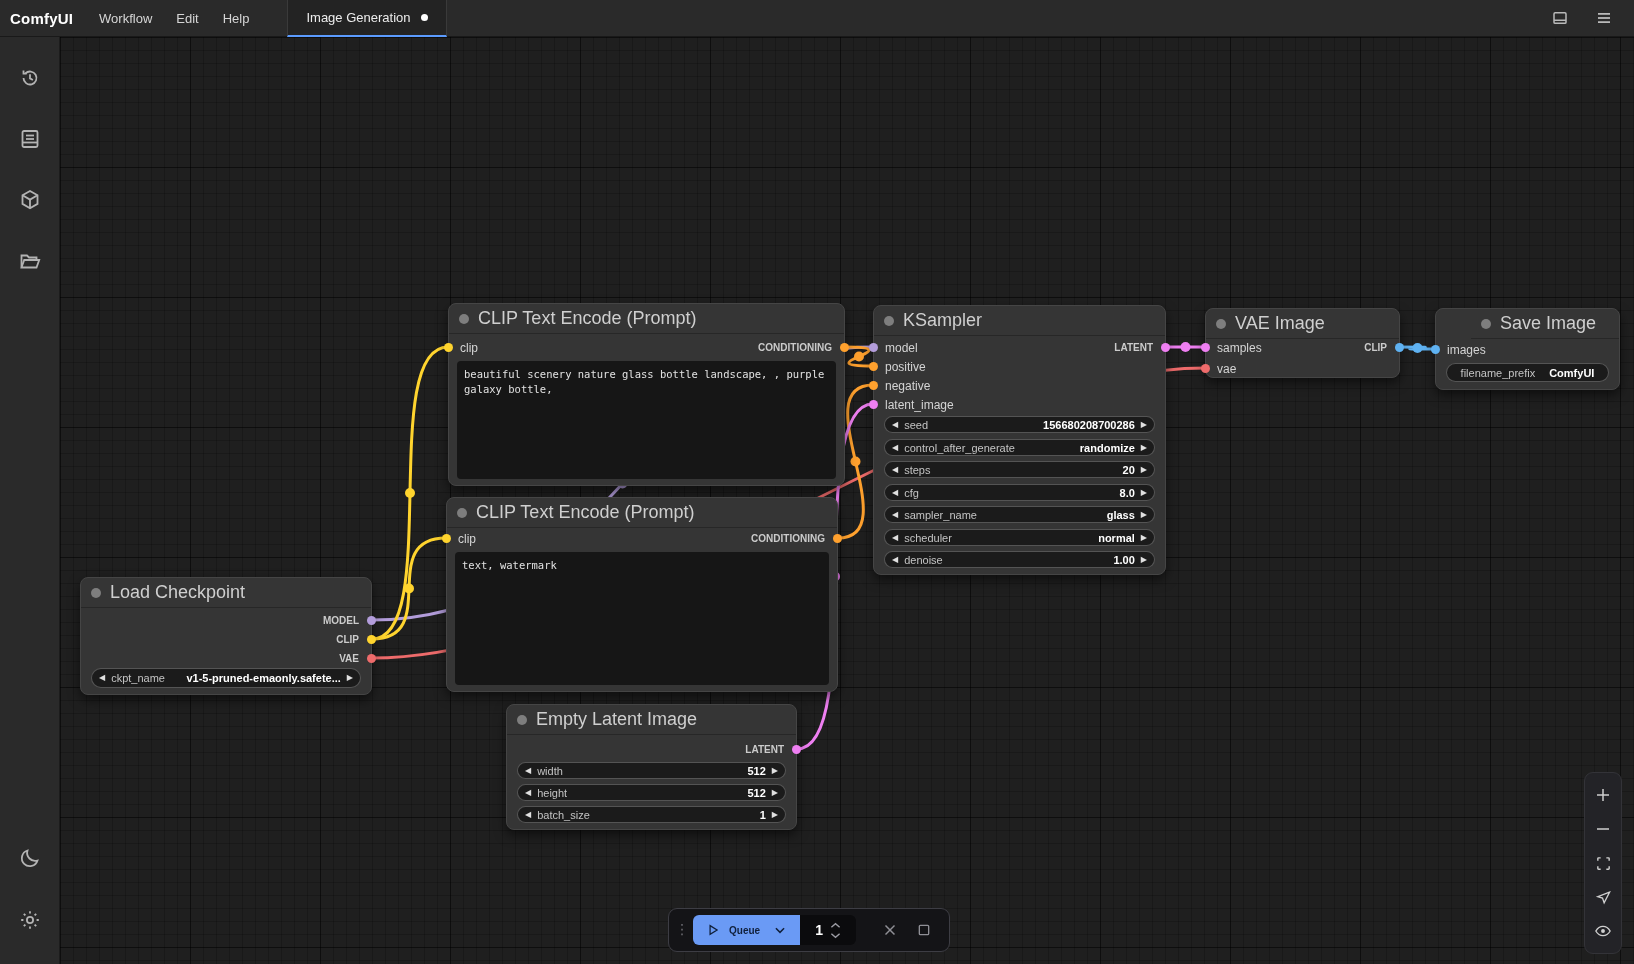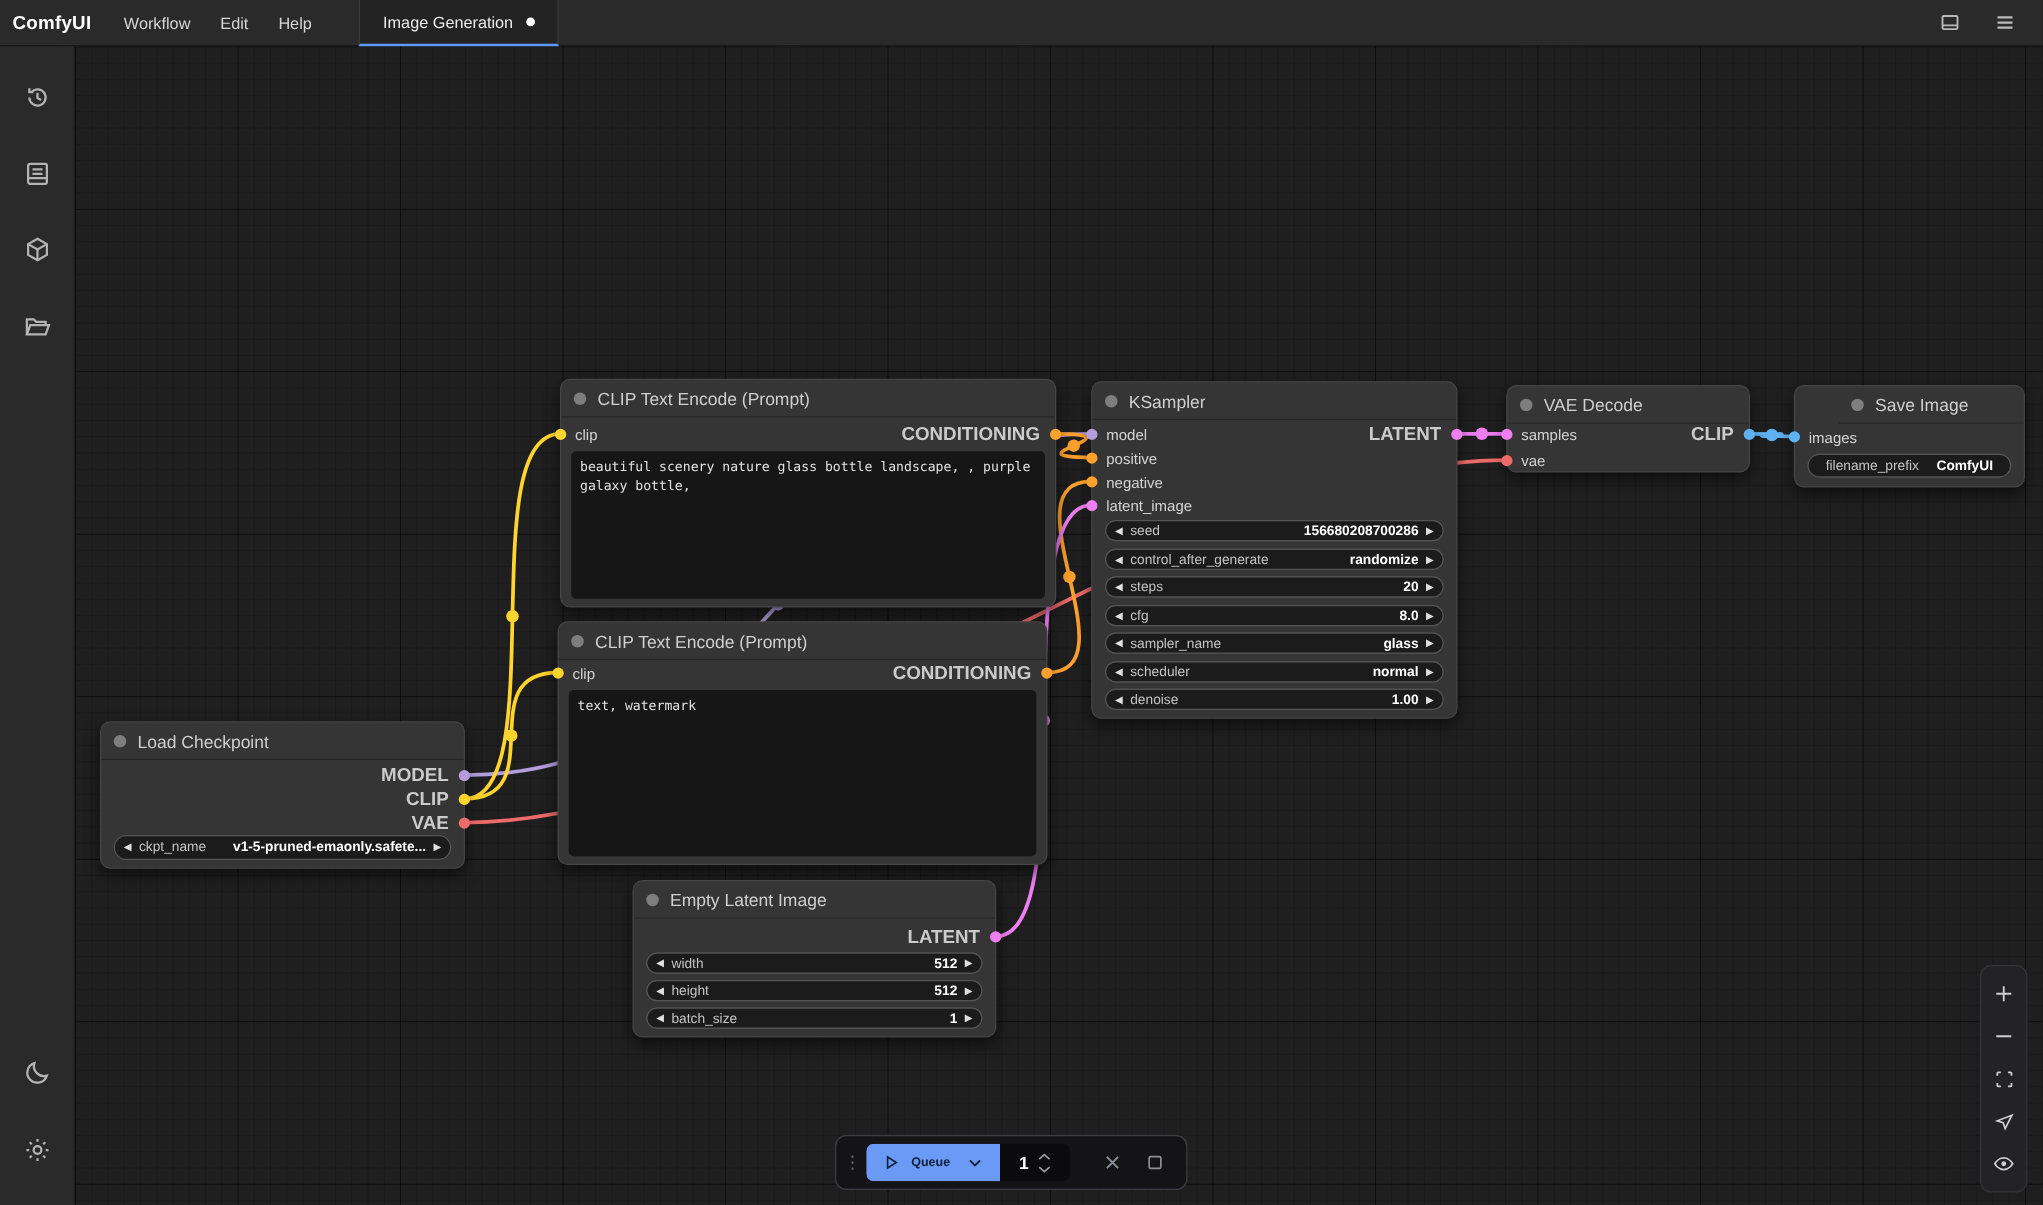--- a/index.html
+++ b/index.html
@@ -36,27 +36,27 @@
               linear-gradient(90deg, rgba(0,0,0,.18) 1px, transparent 1px);
             background-size:130px 130px, 130px 130px, 13px 13px, 13px 13px; }
   .link-layer { position:absolute; left:0; top:0; width:1574px; height:927px; }
 
   
   .node { position:absolute; background:#353535; border:1px solid #454545; border-radius:8px;
           box-shadow:0 5px 12px rgba(0,0,0,.55); }
   .node-header { height:30px; display:flex; align-items:center; padding-left:10px; gap:9px;
                  border-bottom:1px solid rgba(0,0,0,.25); }
   .collapse-dot { width:10px; height:10px; border-radius:50%; background:#7e7e7e; flex:0 0 auto; }
-  .node-title { font-size:14px; color:#cfcfcf; white-space:nowrap; overflow:hidden; }
+  .node-title { font-size:18px; color:#cfcfcf; white-space:nowrap; overflow:hidden; }
   .slot { position:absolute; left:0; right:0; height:18px; line-height:18px; font-size:12px; color:#d4d4d4; }
   .slot .dot { position:absolute; width:9px; height:9px; border-radius:50%; top:4px; }
   .slot.in  .dot { left:-5px; }
   .slot.out .dot { right:-5px; }
   .slot.in  .slot-label { position:absolute; left:11px; }
-  .slot.out .slot-label { position:absolute; right:12px; font-weight:bold; font-size:15px; color:#cbcbcb; }
+  .slot.out .slot-label { position:absolute; right:12px; font-weight:bold; font-size:10px; color:#cbcbcb; }
   .widget { position:absolute; left:10px; right:10px; background:#1b1b1b; border:1px solid rgba(255,255,255,.25);
             border-radius:10px; display:flex; align-items:center; padding:0 7px; font-size:11px; color:#c4c4c4; }
   .widget .arrow { font-size:8px; color:#e0e0e0; flex:0 0 auto; line-height:1; }
   .widget .w-label { margin-left:6px; white-space:nowrap; }
   .widget .w-value { margin-left:auto; margin-right:6px; font-weight:bold; color:#ffffff; white-space:nowrap; }
   .widget.text-widget { justify-content:center; gap:14px; }
   .widget.text-widget .w-label { margin-left:0; }
   .widget.text-widget .w-value { margin:0; }
   .node-textarea { position:absolute; left:8px; right:8px; background:#161616; border-radius:4px;
                    padding:6px 7px; font-family:"DejaVu Sans Mono", monospace; font-size:10.5px;
@@ -326,21 +326,21 @@
         <div class="widget" style="top: 245px; height: 17px;">
           <span class="arrow">◀</span>
           <span class="w-label">denoise</span>
           <span class="w-value">1.00</span>
           <span class="arrow">▶</span>
         </div>
       </div>
       <div class="node" style="left: 1145px; top: 271px; width: 195px; height: 70px;">
         <div class="node-header">
           <div class="collapse-dot"></div>
-          <div class="node-title">VAE Decode</div>
+          <div class="node-title">VAE Image</div>
         </div>
         <div class="slot in" style="top: 30px; text-align: right;">
           <span class="dot" style="background:#ee7ff1"></span>
           <span class="slot-label">samples</span>
         </div>
         <div class="slot in" style="top: 51px;">
           <span class="dot" style="background:#ee6b6b"></span>
           <span class="slot-label">vae</span>
         </div>
         <div class="slot out" style="top: 30px;">

